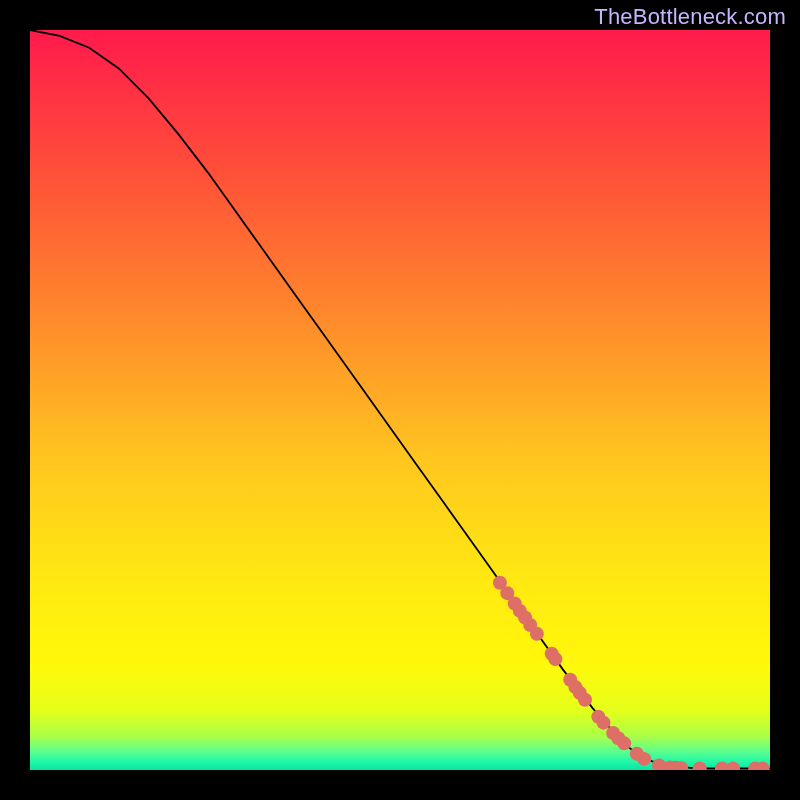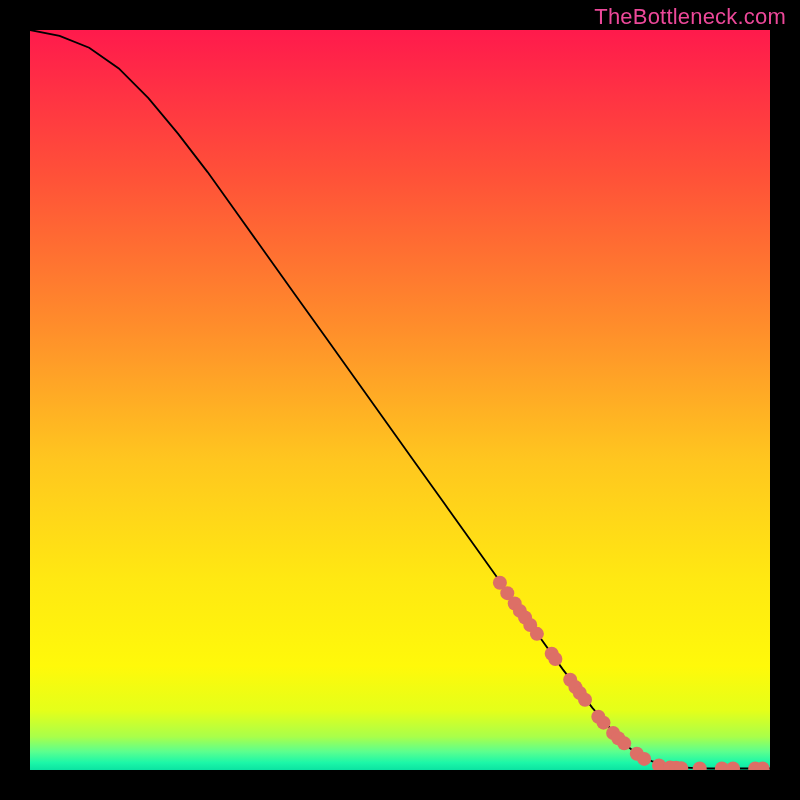--- a/index.html
+++ b/index.html
@@ -23,21 +23,21 @@
     position: absolute;
     left: 30px;
     top: 30px;
     width: 740px;
     height: 740px;
   }
   .attribution {
     position: absolute;
     top: 4px;
     right: 14px;
-    color: #ec4899;
+    color: #c4b5fd;
     font-size: 22px;
     font-weight: 400;
     letter-spacing: 0.2px;
     text-align: right;
   }
 </style>
 </head>
 <body>
 
 <div class="frame">

